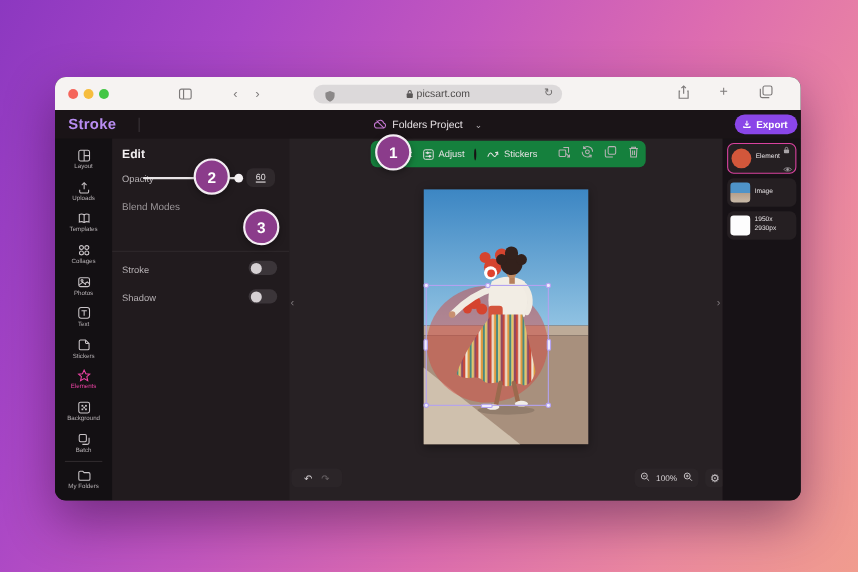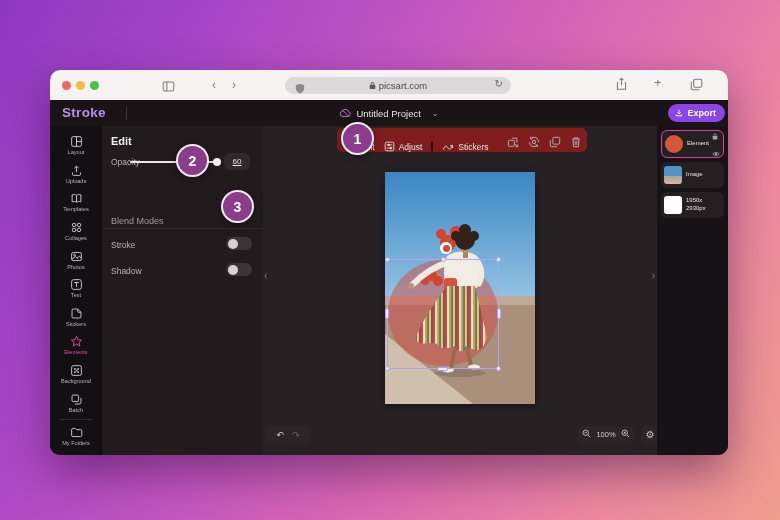--- a/index.html
+++ b/index.html
@@ -35,34 +35,34 @@
   .rail { position:absolute; left:0; top:56px; width:52px; height:329px; background:#131013;
     display:flex; flex-direction:column; align-items:center; padding-top:5px; }
   .rail-item { width:46px; height:28.6px; display:flex; flex-direction:column; align-items:center; justify-content:center; gap:1px; }
   .rail-item .lbl { font-size:5.6px; color:#b7b2b5; white-space:nowrap; }
   .rail-item.active .lbl { color:#ed43a5; }
   .rail-divider { width:34px; height:1px; background:#2e292c; margin:2px 0; }
 
   .editpanel { position:absolute; left:52px; top:56px; width:161px; height:329px; background:#211b1e; }
   .ep-title { position:absolute; left:9px; top:9px; font-size:11px; font-weight:bold; color:#f2eef0; }
   .ep-label { position:absolute; font-size:8.5px; color:#b7b2b5; }
-  .ep-h { position:absolute; font-size:9px; color:#9d989b;margin-top:33px; }
+  .ep-h { position:absolute; font-size:9px; color:#9d989b; }
   .slider { position:absolute; left:28px; top:34.5px; width:87px; height:2px; background:#e9e5e7; border-radius:1px; }
   .slider-thumb { position:absolute; right:-4px; top:-3px; width:8px; height:8px; border-radius:50%; background:#f4f1f3; }
   .opacity-val { position:absolute; left:122px; top:26.5px; width:26px; height:17px; border-radius:6px;
     background:#2f292c; color:#e9e5e7; font-size:8px; display:flex; align-items:center; justify-content:center;text-decoration:underline; }
   .blend-select { position:absolute; left:9px; top:70px; width:143px; height:22px; border:1px solid #d8d3d6;
     border-radius:4px; background:#201a1d; color:#ece8ea; font-size:9px; display:flex; align-items:center; padding-left:8px; }
   .ep-divider { position:absolute; left:0; top:102px; width:100%; height:1px; background:#2e282b; }
   .toggle { position:absolute; left:124px; width:26px; height:13px; border-radius:7px; background:#3b3539; }
   .toggle .knob { position:absolute; left:1.5px; top:1.5px; width:10px; height:10px; border-radius:50%; background:#d6d1d4; }
 
   .canvas-area { position:absolute; left:213px; top:56px; width:394px; height:329px; background:#272124; }
-  .toolbar { position:absolute; left:74px; top:2px; width:250px; height:24px; background:#7f1d1d; border-radius:6px;
-    display:flex; align-items:flex-end; padding:0 8px; gap:9px; }
+  .toolbar { position:absolute; left:74px; top:2px; width:250px; height:24px; background:#15803d; border-radius:6px;
+    display:flex; align-items:center; padding:0 8px; gap:9px; }
   .tb-btn { display:flex; align-items:center; gap:4px; color:#e6e2e4; font-size:8.5px; }
   .tb-sep { width:1px; height:14px; background:#413b3e; }
   .colorwheel { width:11px; height:11px; border-radius:50%;
     background:conic-gradient(#e33,#fa0,#ee3,#3c3,#3bc,#33e,#c3c,#e33); border:1.5px solid #171214; }
 
   .photo { position:absolute; left:122px; top:46px; width:150px; height:232px; box-shadow:0 2px 8px rgba(0,0,0,.4); }
   .sel-box { position:absolute; left:2px; top:87px; width:112px; height:110px; border:1.5px solid #b3a2f0; }
   .h-dot { position:absolute; width:5px; height:5px; border-radius:50%; background:#efeafd; border:1px solid #b3a2f0; }
   .h-pill-v { position:absolute; width:4px; height:11px; border-radius:2px; background:#efeafd; border:1px solid #b3a2f0; }
   .h-pill-h { position:absolute; width:11px; height:4px; border-radius:2px; background:#efeafd; border:1px solid #b3a2f0; }
@@ -146,21 +146,21 @@
     </div>
 
     <div class="appbar">
       <span class="logo">Stroke</span>
       <span class="hdr-div" style="left:76px;"></span>
       <div class="proj">
         <svg width="12" height="10" viewBox="0 0 14 11" fill="none" stroke="#c678d4" stroke-width="1.1">
           <path d="M4 9.5 a3 3 0 0 1 -.4-6 A3.6 3.6 0 0 1 10.5 4 a2.8 2.8 0 0 1 -.5 5.5 Z"></path>
             <line x1="3" y1="1.5" x2="11" y2="9.5"></line>
         </svg>
-        <span>Untitled Project</span>
+        <span>Folders Project</span>
         <span style="font-size:8px; color:#b7b2b5; margin-left:6px;">⌄</span>
       </div>
       <span class="hdr-div" style="right:52px;"></span>
       <button class="export-btn">
         <svg width="8" height="8" viewBox="0 0 10 10" fill="none" stroke="#fff" stroke-width="1.2">
             <line x1="5" y1="1" x2="5" y2="6"></line>
             <path d="M3 4.2 5 6.2 7 4.2"></path>
             <path d="M1.5 7 v1.5 h7 V7"></path>
           </svg>
         <span>Export</span>

